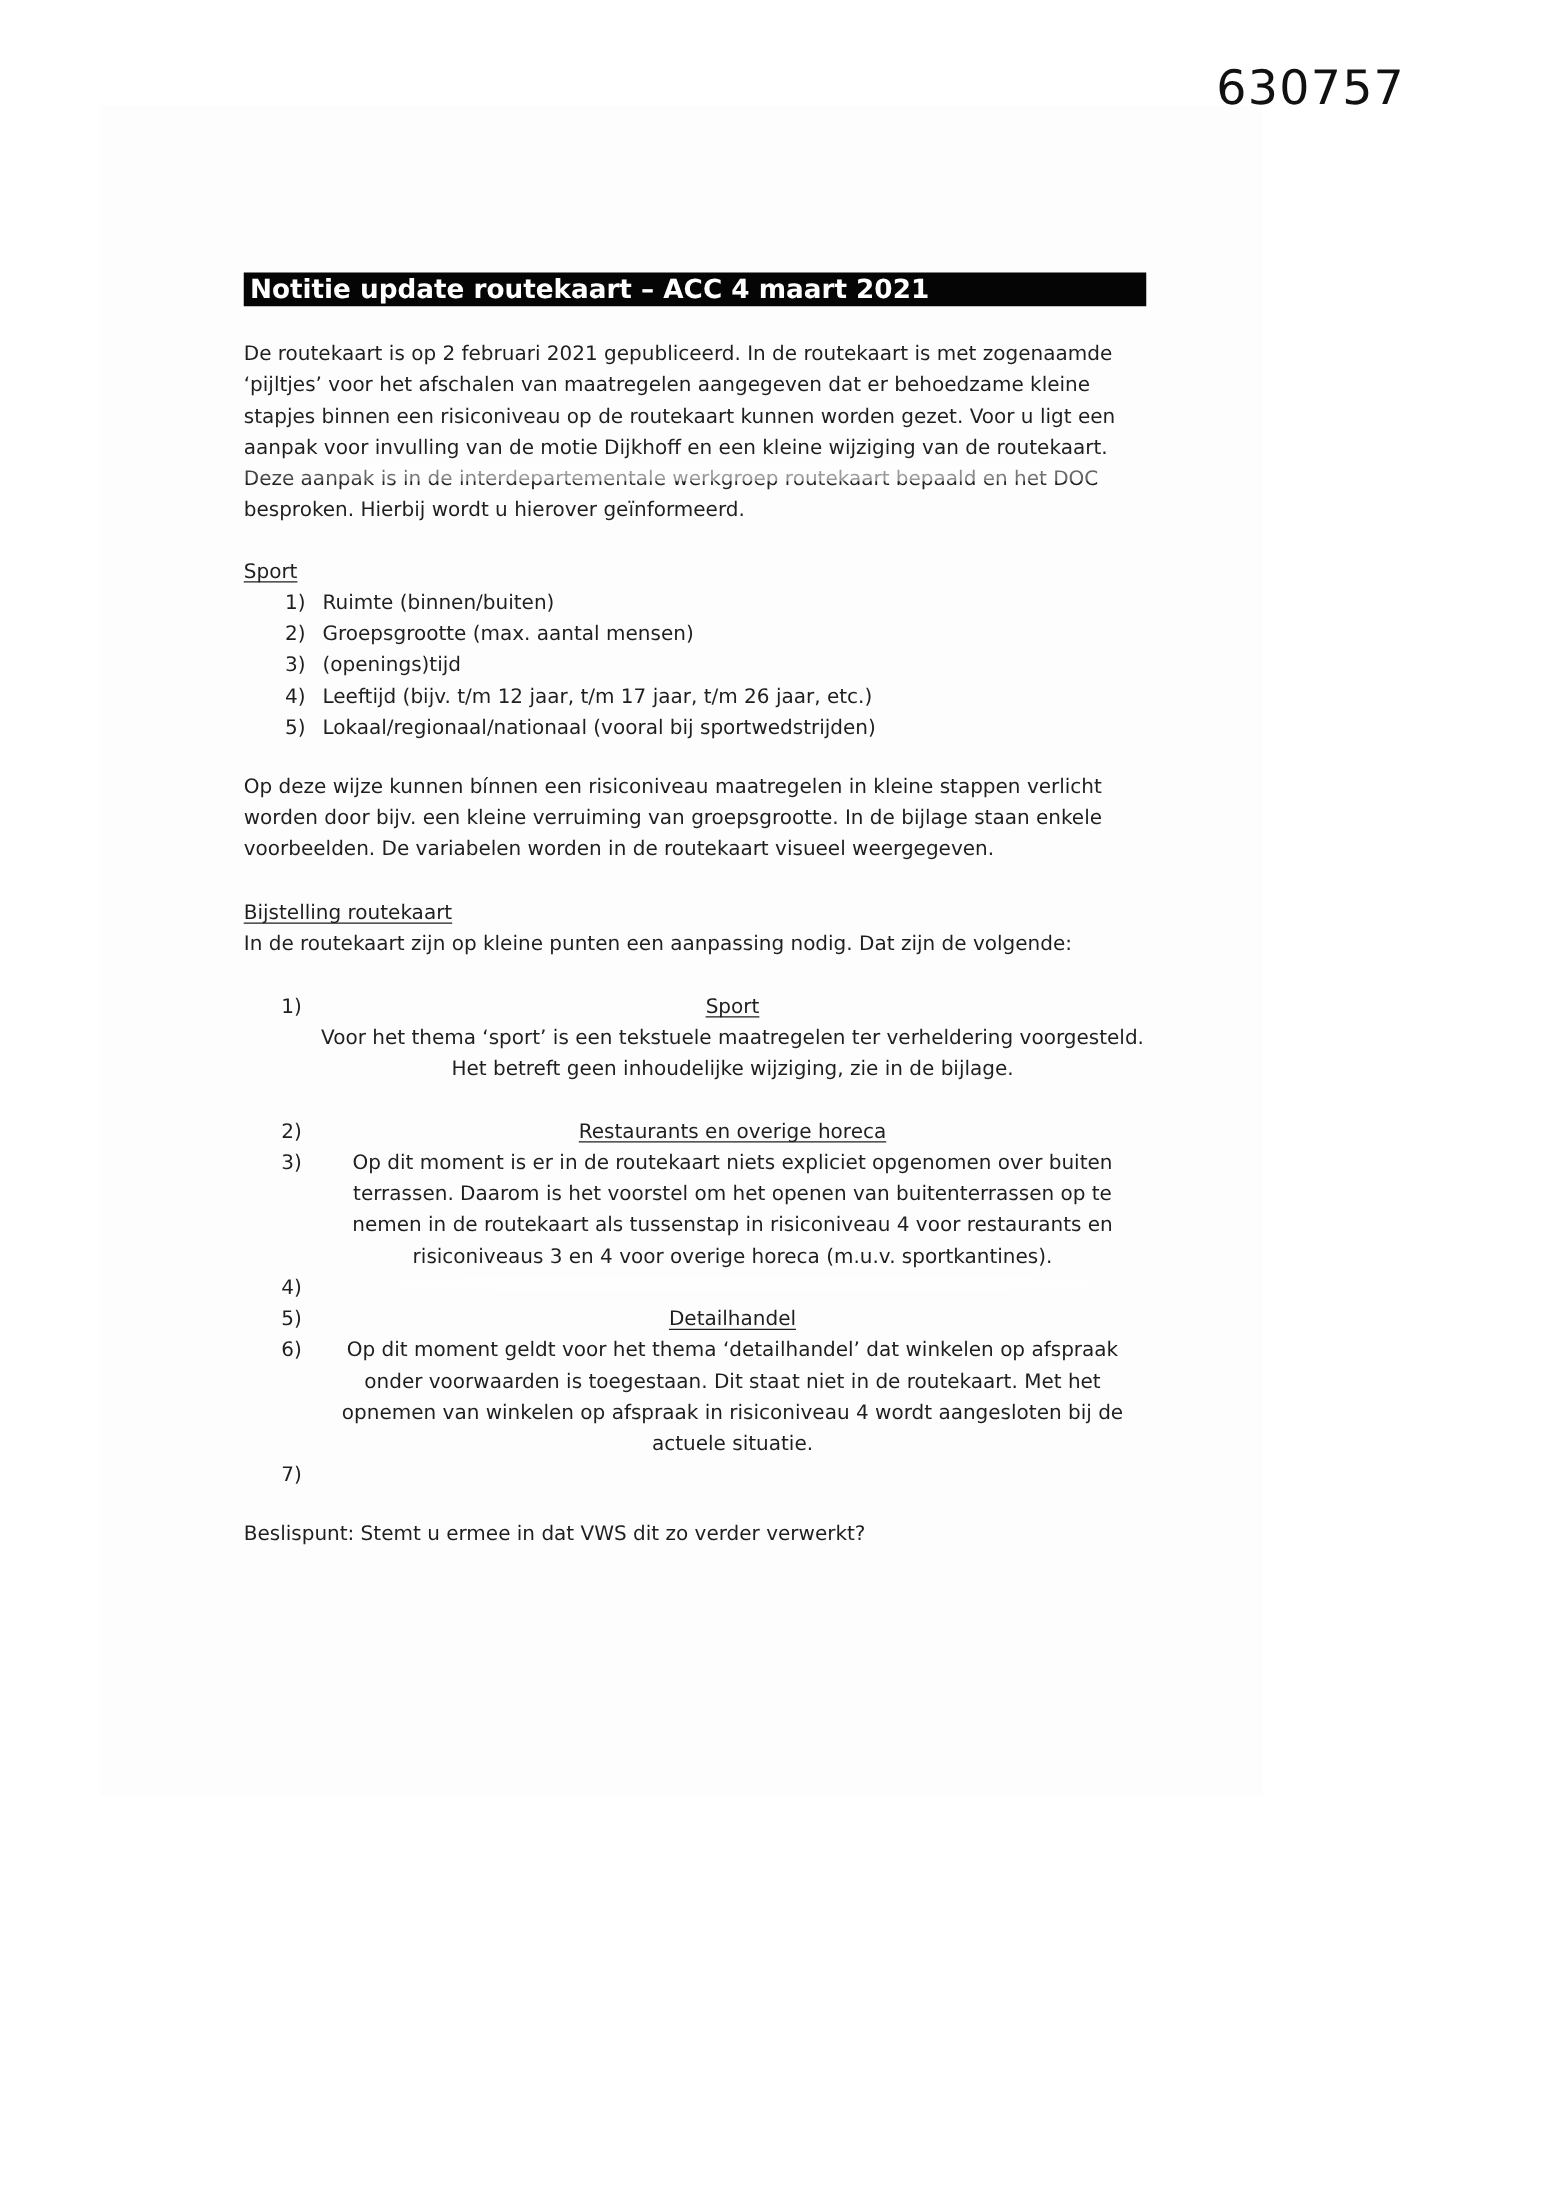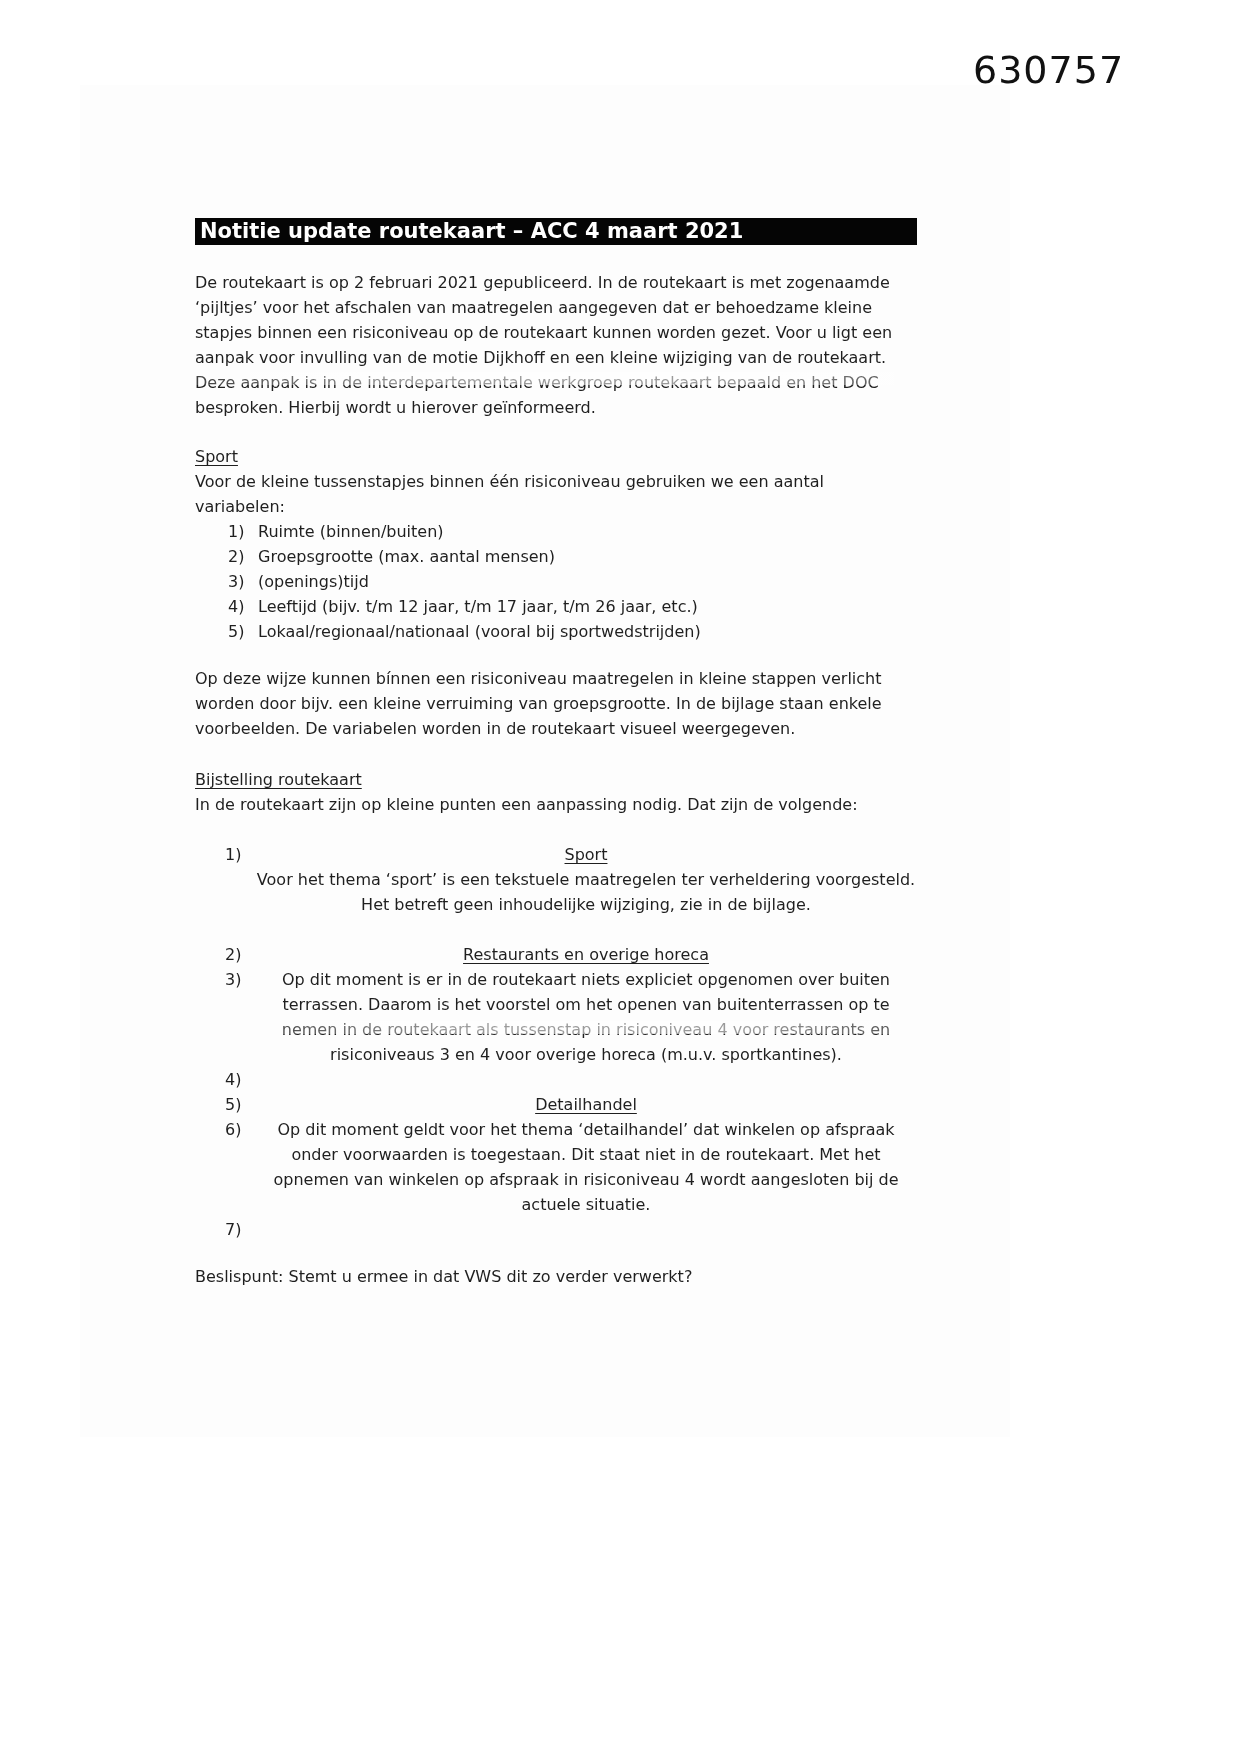--- a/index.html
+++ b/index.html
@@ -100,21 +100,20 @@
 
 <div class="content">
 
   <div class="title-bar">
     <span>Notitie update routekaart – ACC 4 maart 2021</span>
   </div>
 
   <p class="para intro">De routekaart is op 2 februari 2021 gepubliceerd. In de routekaart is met zogenaamde ‘pijltjes’ voor het afschalen van maatregelen aangegeven dat er behoedzame kleine stapjes binnen een risiconiveau op de routekaart kunnen worden gezet. Voor u ligt een aanpak voor invulling van de motie Dijkhoff en een kleine wijziging van de routekaart. Deze aanpak is in de interdepartementale werkgroep routekaart bepaald en het DOC besproken. Hierbij wordt u hierover geïnformeerd.</p>
 
   <div class="heading-u heading-aanpak">Sport</div>
-  <p class="para">Voor de kleine tussenstapjes binnen één risiconiveau gebruiken we een aantal variabelen:</p>
 
   <ul class="num-list">
     <li class="num-item">
       <span class="num">1)</span>
       <span class="item-text">Ruimte (binnen/buiten)</span>
     </li>
     <li class="num-item">
       <span class="num">2)</span>
       <span class="item-text">Groepsgrootte (max. aantal mensen)</span>
     </li>

